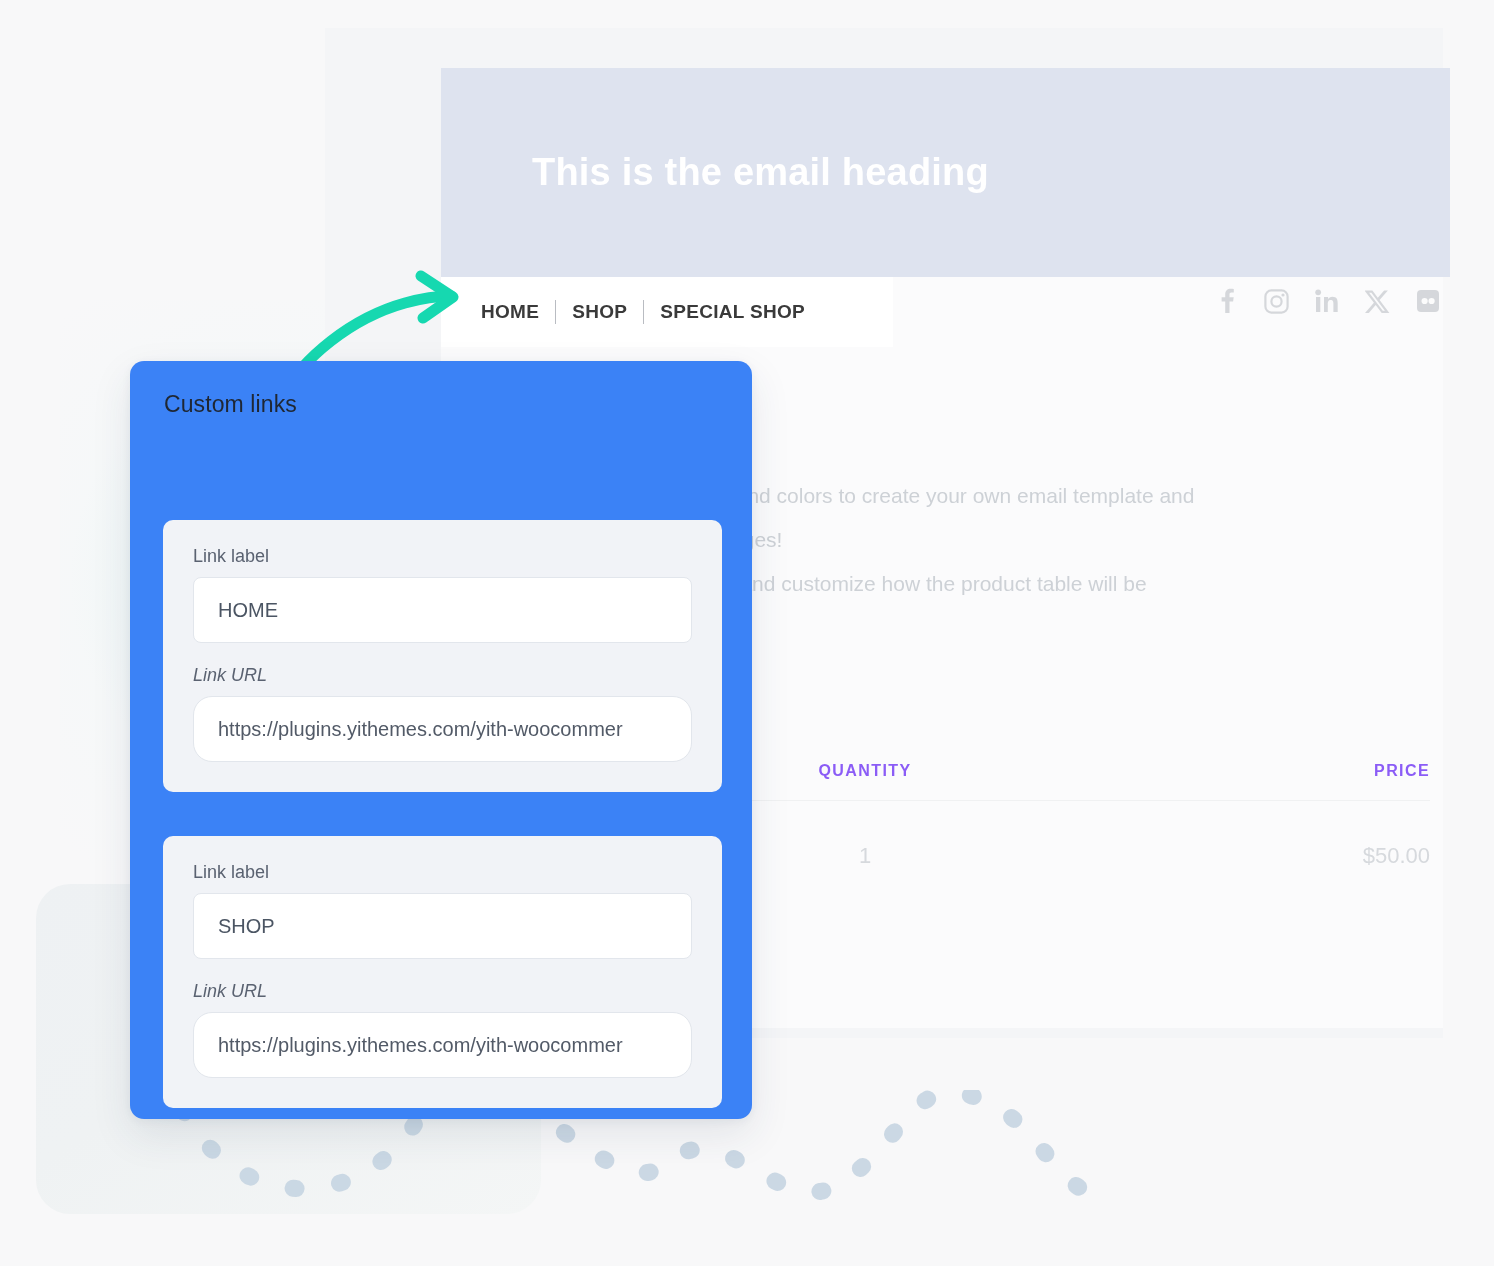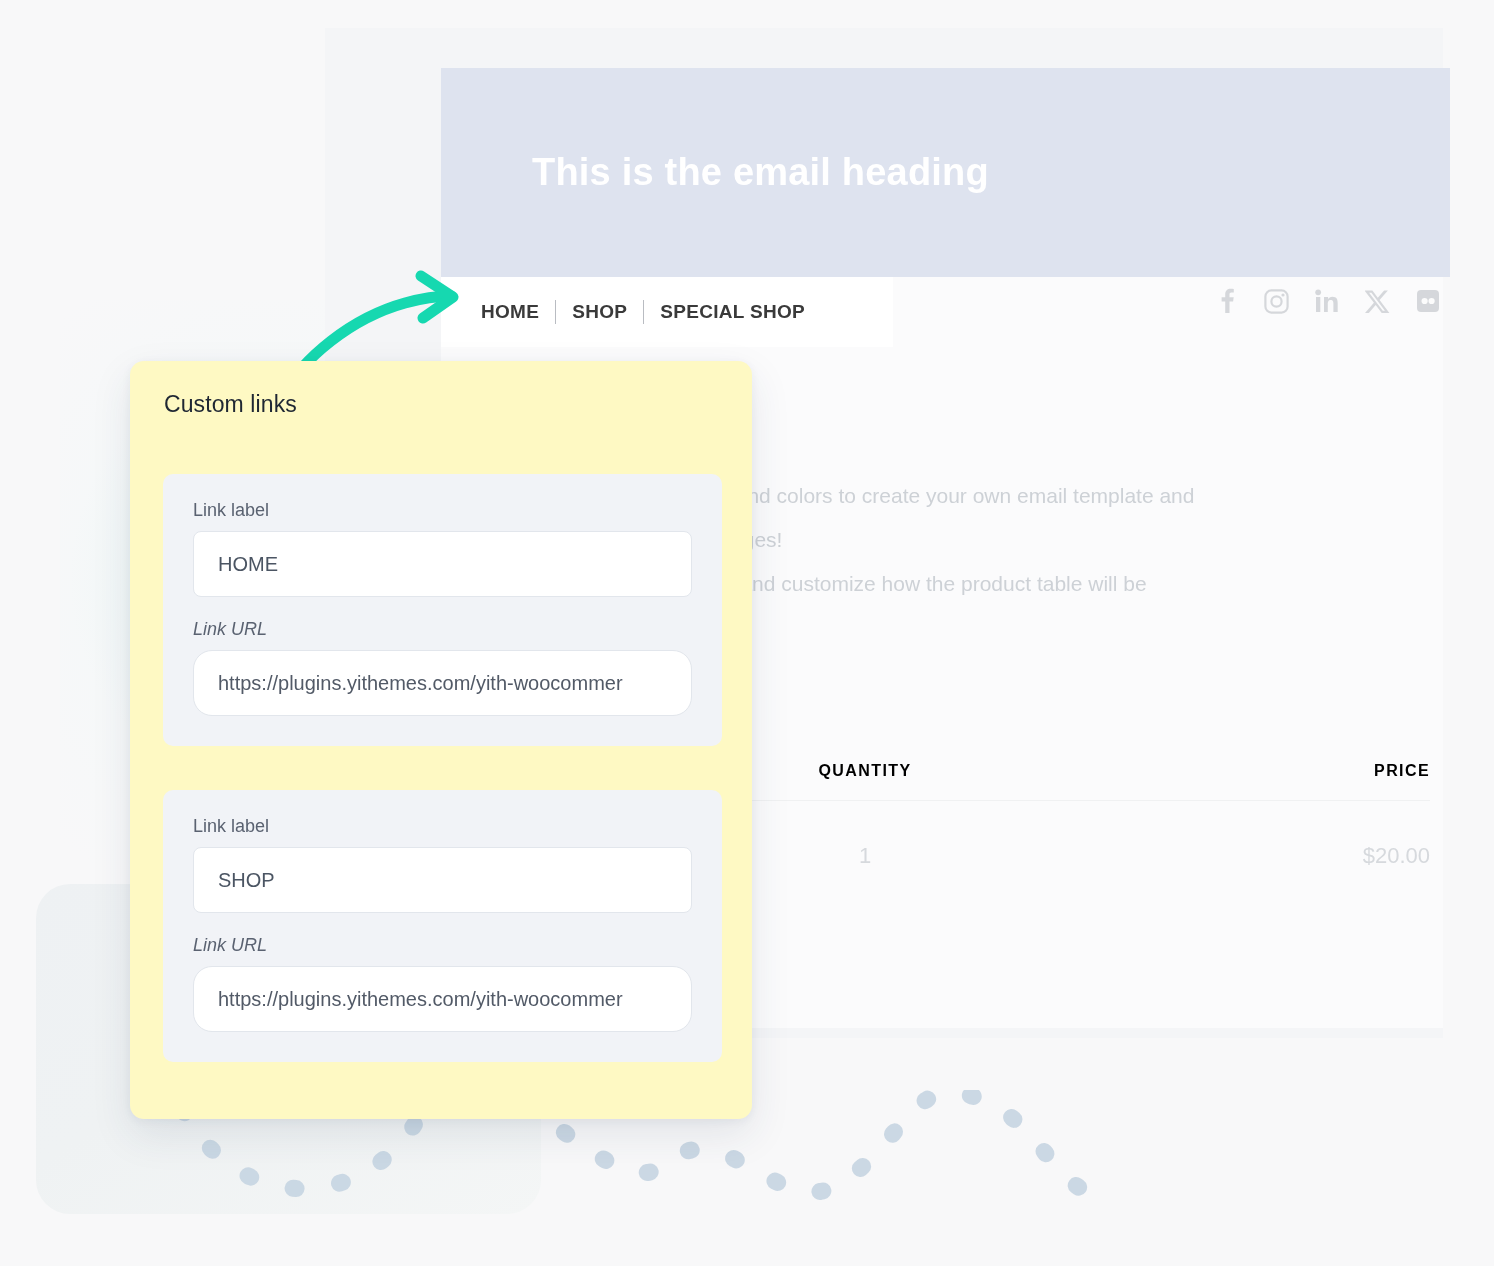--- a/index.html
+++ b/index.html
@@ -82,52 +82,53 @@
     position:absolute;left:640px;top:430px;width:810px;
     color:#cdd1d6;font-size:21px;line-height:44px;
   }
   .email-body div{white-space:nowrap;}
   .order-line{
     position:absolute;left:640px;top:698px;
     color:#d2dae4;font-size:22px;font-weight:bold;
   }
   .prod-table-head{
     position:absolute;left:640px;top:762px;width:790px;
-    display:flex;color:#000000;font-size:16px;font-weight:bold;letter-spacing:1.4px;
+    display:flex;color:#8b5cf6;font-size:16px;font-weight:bold;letter-spacing:1.4px;
   }
   .prod-table-head .c-qty{width:450px;text-align:center;}
   .prod-table-head .c-price{width:340px;text-align:right;}
   .prod-table-rule{
     position:absolute;left:640px;top:800px;width:790px;height:1px;background:#f0f1f2;
   }
   .prod-table-row{
     position:absolute;left:640px;top:843px;width:790px;
     display:flex;color:#d6d9dd;font-size:22px;
   }
   .prod-table-row .c-qty{width:450px;text-align:center;}
   .prod-table-row .c-price{width:340px;text-align:right;}
 
   
   .arrow{position:absolute;left:255px;top:270px;width:250px;height:135px;pointer-events:none;}
 
   
   .modal{
     position:absolute;left:130px;top:361px;width:622px;height:758px;
-    background:#fef9c3;border-radius:14px;
+    background:#3b82f6;border-radius:14px;
     box-shadow:0 16px 40px rgba(40,58,90,.10), 0 2px 10px rgba(40,58,90,.06);
   }
   .modal-title{
     position:absolute;left:34px;top:30px;
     font-size:23px;color:#1f2733;letter-spacing:.1px;
   }
   .link-group{
     position:absolute;left:33px;width:559px;
     background:#f1f3f7;border-radius:10px;
     padding:26px 30px 30px 30px;
     box-sizing:border-box;
+    margin-top:46px;
   }
   .link-group.g1{top:113px;}
   .link-group.g2{top:429px;}
   .field-label{
     font-size:18px;color:#5a6271;margin-bottom:10px;
   }
   .field-label.second{margin-top:22px;font-style:italic;}
   .field-input{
     width:100%;height:66px;box-sizing:border-box;
     background:#ffffff;border:1px solid #e2e6ec;border-radius:8px;
@@ -206,21 +207,21 @@
 
 <div class="order-line">2024)</div>
 
 <div class="prod-table-head">
   <span class="c-qty">QUANTITY</span>
   <span class="c-price">PRICE</span>
 </div>
 <div class="prod-table-rule"></div>
 <div class="prod-table-row">
   <span class="c-qty">1</span>
-  <span class="c-price">$20.00</span>
+  <span class="c-price">$50.00</span>
 </div>
 
 <svg class="wave" viewBox="0 0 910 130">
   <path d="M5 20 C 60 125, 190 125, 245 20 C 300 -85, 430 125, 485 75 C 545 20, 600 130, 660 95 C 725 55, 730 -10, 790 5 C 850 20, 870 80, 905 100" fill="none" stroke="#c3d2e0" stroke-width="17" stroke-linecap="round" stroke-dasharray="3 44" opacity="0.85"></path>
 </svg>
 
 <svg class="arrow" viewBox="0 0 250 135">
   <path d="M26 127 C 48 88, 96 48, 150 33 C 168 28, 184 26, 196 26" fill="none" stroke="#16d8b0" stroke-width="11" stroke-linecap="round"></path>
   <path d="M166 6 L 198 27 L 168 48" fill="none" stroke="#16d8b0" stroke-width="11" stroke-linecap="round" stroke-linejoin="round"></path>
 </svg>

